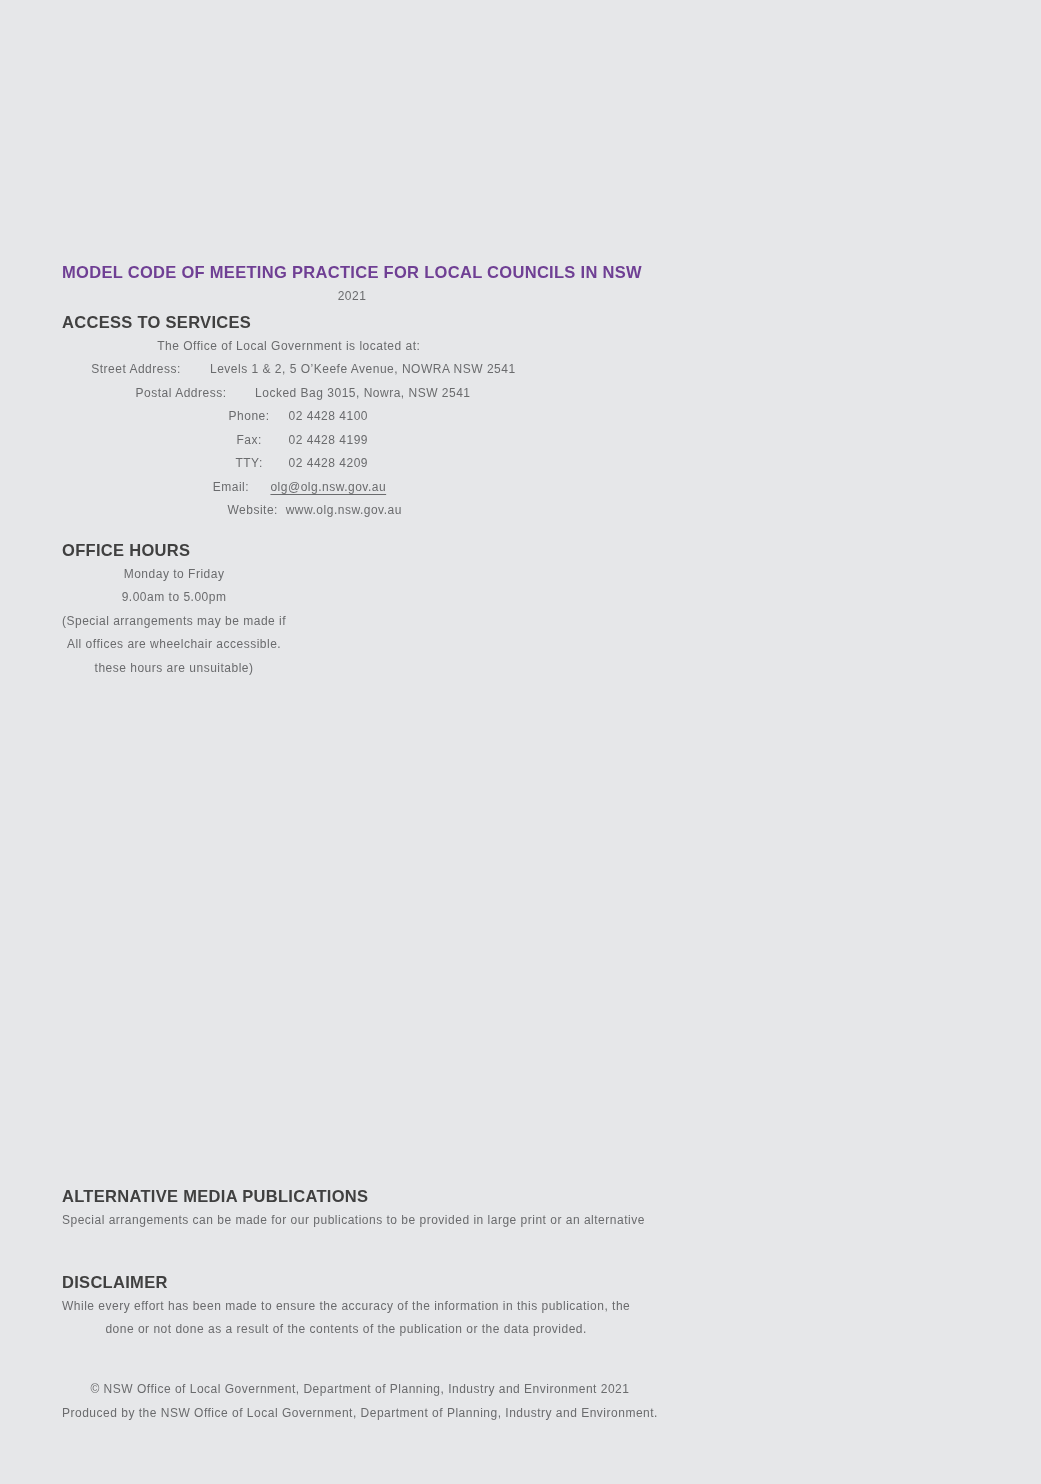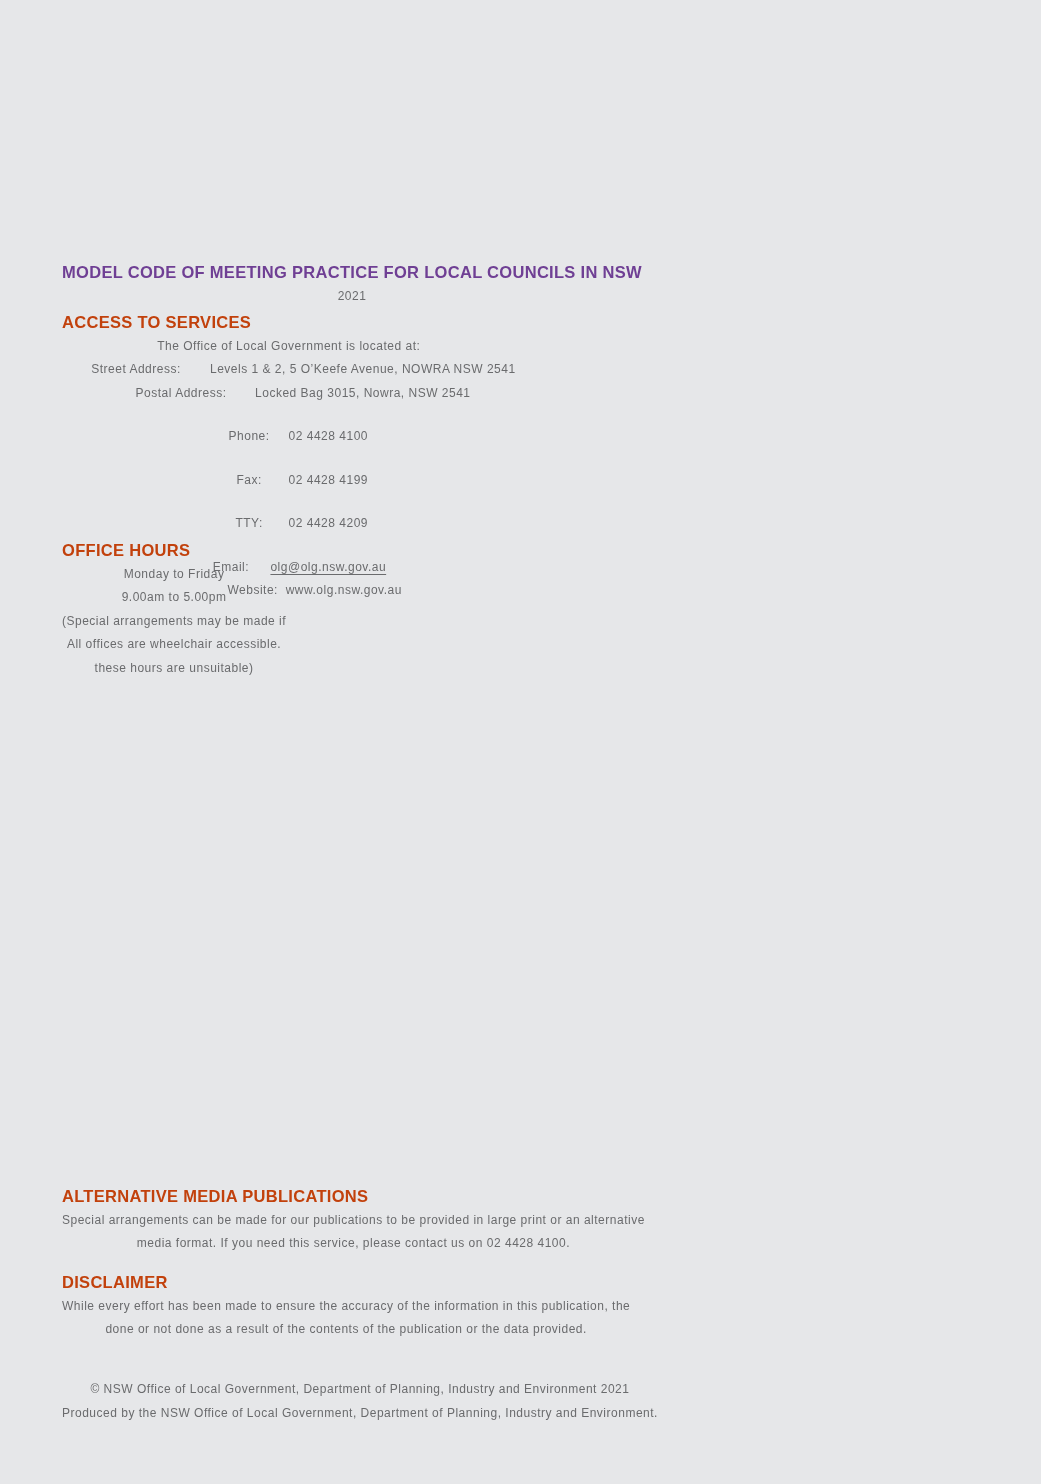--- a/index.html
+++ b/index.html
@@ -23,29 +23,29 @@
     line-height: 23.5px;
     color: #6a6b6d;
     letter-spacing: 0.5px;
     white-space: nowrap;
     text-align: center;
   }
   .h {
     font-size: 16.5px;
     line-height: 23.5px;
     font-weight: 700;
-    color: #c2410c;
+    color: #404040;
     letter-spacing: 0.3px;
     white-space: nowrap;
   }
   .h.purple { color: #6f3f94; }
 
   .label { display: inline-block; }
   .label.w148 { width: 148px; }
-  .label.w79  { width: 79px; margin-top: 20px;  }
+  .label.w79  { width: 79px;  }
   .label.w66  { width: 66px; margin-left: 44px;  }
 
   a.link {
     color: inherit;
     text-decoration: underline;
     text-underline-offset: 3px;
     margin-top: 8px;
   }
 </style>
 </head>
@@ -90,21 +90,20 @@
     <div class="line">Monday to Friday</div>
     <div class="line">9.00am to 5.00pm</div>
     <div class="line">(Special arrangements may be made if</div>
     <div class="line">All offices are wheelchair accessible.</div>
     <div class="line">these hours are unsuitable)</div>
   </section>
 
   <section class="block" style="top:1185px;">
     <div class="h">ALTERNATIVE MEDIA PUBLICATIONS</div>
     <div class="line">Special arrangements can be made for our publications to be provided in large print or an alternative</div>
-    <div class="line">media format. If you need this service, please contact us on 02 4428 4100.</div>
   </section>
 
   <section class="block" style="top:1271px;">
     <div class="h">DISCLAIMER</div>
     <div class="line">While every effort has been made to ensure the accuracy of the information in this publication, the</div>
     <div class="line">done or not done as a result of the contents of the publication or the data provided.</div>
   </section>
 
   <section class="block" style="top:1378px;">
     <div class="line">© NSW Office of Local Government, Department of Planning, Industry and Environment 2021</div>

